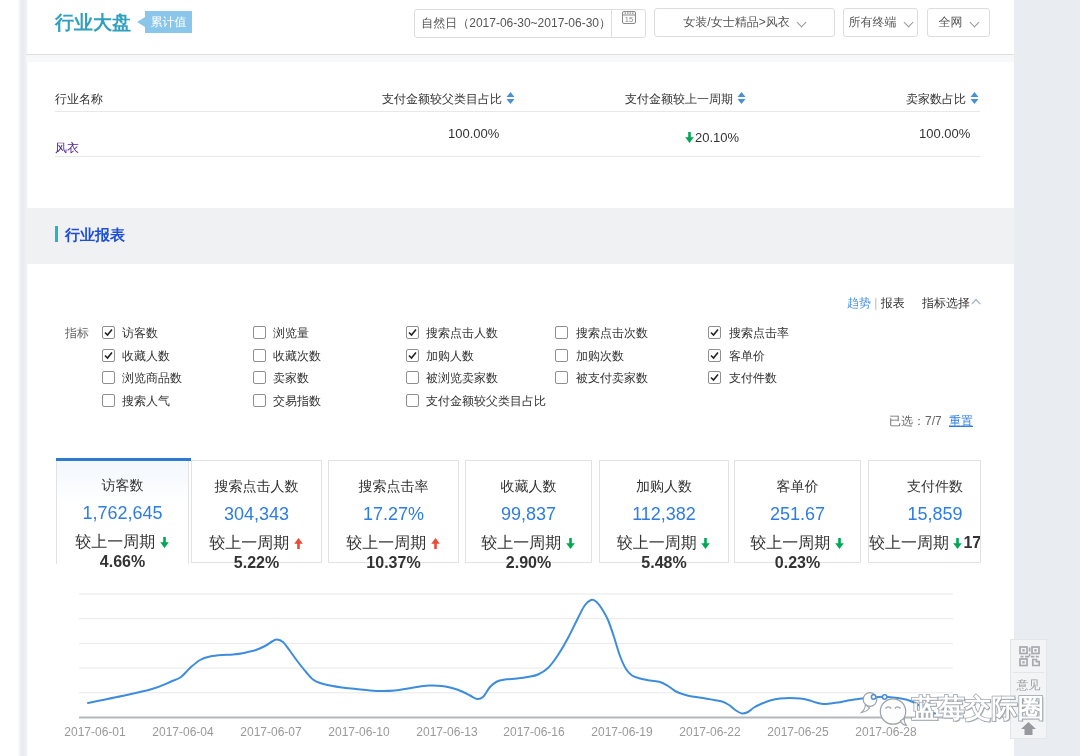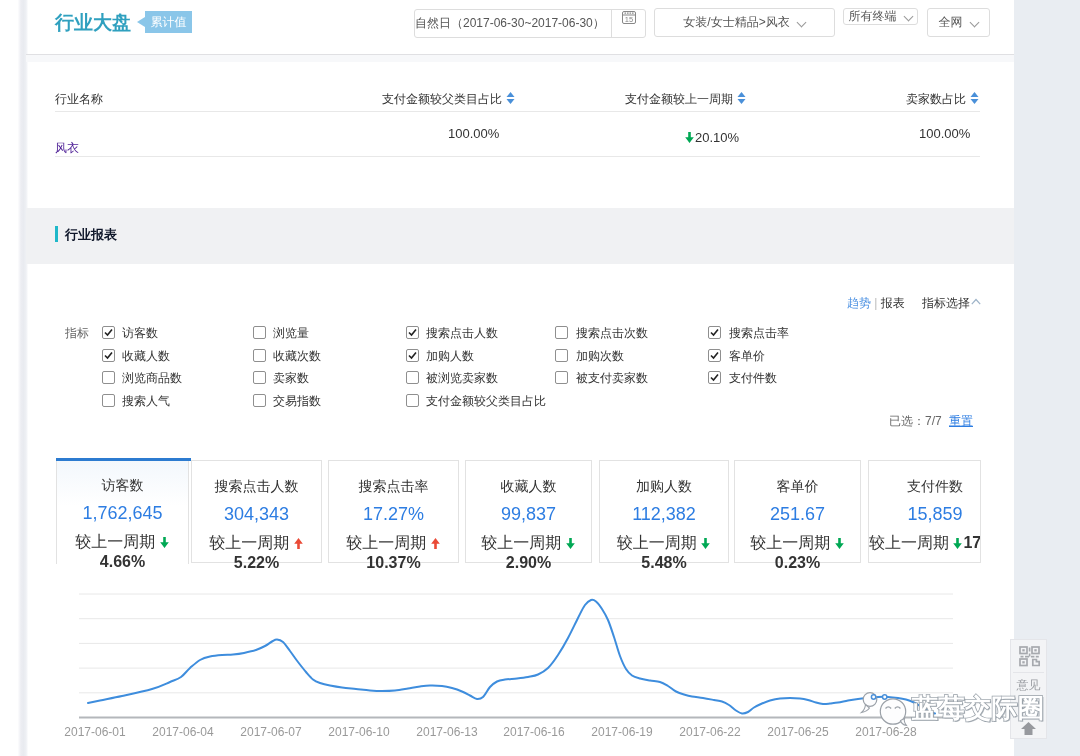--- a/index.html
+++ b/index.html
@@ -13,54 +13,54 @@
 .badge{left:145px;top:11px;width:47px;height:22px;background:#8ac6e9;color:#fff;font-size:12px;text-align:center;line-height:22px}
 .badge:before{content:"";position:absolute;left:-8px;top:6px;border-right:8px solid #8ac6e9;border-top:5px solid transparent;border-bottom:5px solid transparent}
 .ctrl{border:1px solid #ddd;border-radius:3px;color:#555;background:#fff;display:flex;align-items:center;justify-content:center}
 .caret{display:inline-block;width:8px;height:8px;margin-left:8px;position:relative;top:-2px}
 .caret:before{content:"";position:absolute;left:0;top:2px;width:6px;height:6px;border-right:1px solid #999;border-bottom:1px solid #999;transform:rotate(45deg)}
 
 .th{font-weight:normal;color:#333}
 .sort{display:inline-block;vertical-align:-1px;margin-left:4px}
 .band{left:26px;top:208px;width:988px;height:56px;background:#f0f1f3}
 .bandbar{left:55px;top:226px;width:3px;height:16px;background:#1fb8c9}
-.bandtxt{left:65px;top:226px;font-size:13px;font-weight:bold;color:#0f172a}
+.bandtxt{left:65px;top:226px;font-size:15px;font-weight:bold;color:#1d4ed8}
 
 .cb{position:absolute;width:13px;height:13px;background:#fff;border:1px solid #8f8f8f;border-radius:2px}
 .cbl{position:absolute;font-size:12px;color:#333}
 
 .card{position:absolute;background:#fff;border:1px solid #e2e2e2;text-align:center}
 .cardT{font-size:14px;color:#333;margin-top:17px}
 .cardV{font-size:18px;color:#2d7de2;margin-top:8px}
 .cardS{font-size:16px;color:#333;margin-top:8px}
 .bold{font-weight:bold}
 .blue{color:#2d7de2}
 </style></head>
 <body>
 <div class="abs strip"></div>
 <div class="abs rightbg"></div>
 
 <div class="abs title">行业大盘</div>
 <div class="abs badge">累计值</div>
 <div class="abs ctrl" style="left:414px;top:9px;width:232px;height:29px;padding:0">
-  <span style="flex:1;text-align:left">自然日（2017-06-30~2017-06-30）</span>
+  <span style="flex:1;text-align:right">自然日（2017-06-30~2017-06-30）</span>
   <span style="width:34px;height:29px;border-left:1px solid #ddd;display:flex;justify-content:center">
     <svg width="16" height="16" viewBox="0 0 16 16">
         <rect x="1.5" y="2.5" width="13" height="12" rx="1.5" fill="none" stroke="#888"></rect>
         <line x1="1.5" y1="6" x2="14.5" y2="6" stroke="#888"></line>
         <rect x="3.5" y="3.5" width="1.6" height="1.2" fill="#888"></rect>
         <rect x="6" y="3.5" width="1.6" height="1.2" fill="#888"></rect>
         <rect x="8.5" y="3.5" width="1.6" height="1.2" fill="#888"></rect>
         <rect x="11" y="3.5" width="1.6" height="1.2" fill="#888"></rect>
         <text x="8" y="13" font-size="7.5" fill="#888" text-anchor="middle">15</text>
       </svg>
   </span>
 </div>
 <div class="abs ctrl" style="left:654px;top:8px;width:181px;height:29px">女装/女士精品&gt;风衣<span class="caret"></span></div>
-<div class="abs ctrl" style="left:843px;top:8px;width:75px;height:17px">所有终端<span class="caret"></span></div>
+<div class="abs ctrl" style="left:843px;top:8px;width:75px;height:29px">所有终端<span class="caret"></span></div>
 <div class="abs ctrl" style="left:927px;top:8px;width:63px;height:29px">全网<span class="caret"></span></div>
 <div class="abs hline" style="left:26px;top:54px;width:988px;background:#e0e0e3"></div>
 <div class="abs" style="left:26px;top:55px;width:988px;height:7px;background:#f7f8fa"></div>
 
 <div class="abs th" style="left:55px;top:91px">行业名称</div>
 <div class="abs th" style="left:382px;top:91px">支付金额较父类目占比<svg class="sort" width="9" height="12" viewBox="0 0 9 12">
       <path d="M4.5 0 L8.5 5 H0.5 Z" fill="#4a90d9"></path>
       <path d="M4.5 12 L8.5 7 H0.5 Z" fill="#4a90d9"></path>
     </svg></div>
 <div class="abs th" style="left:625px;top:91px">支付金额较上一周期<svg class="sort" width="9" height="12" viewBox="0 0 9 12">

